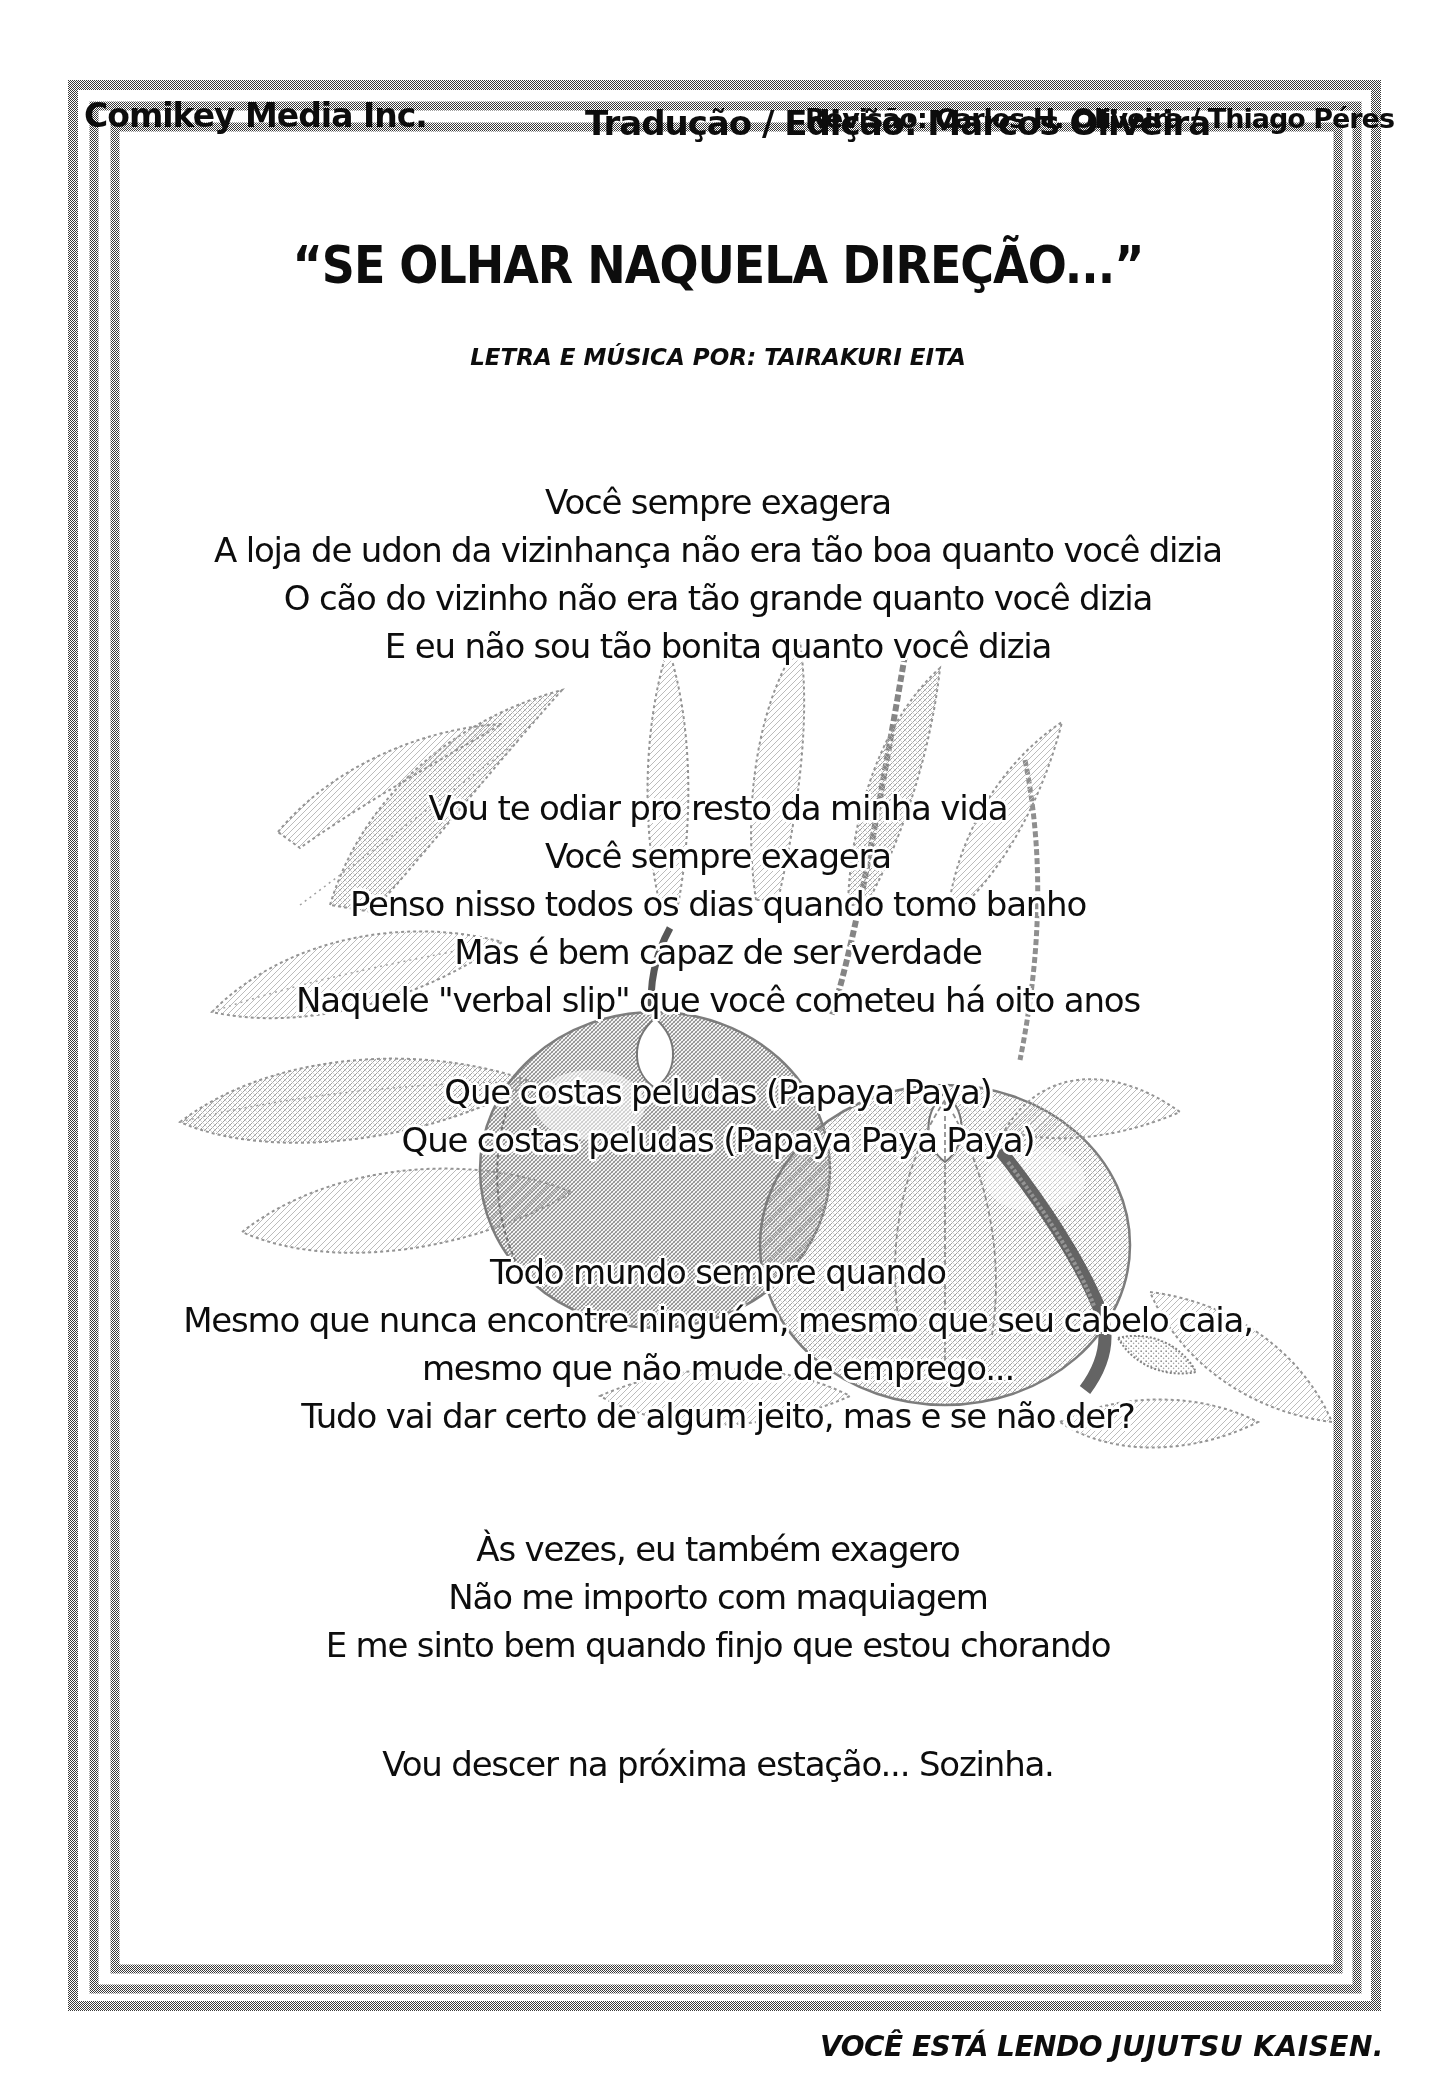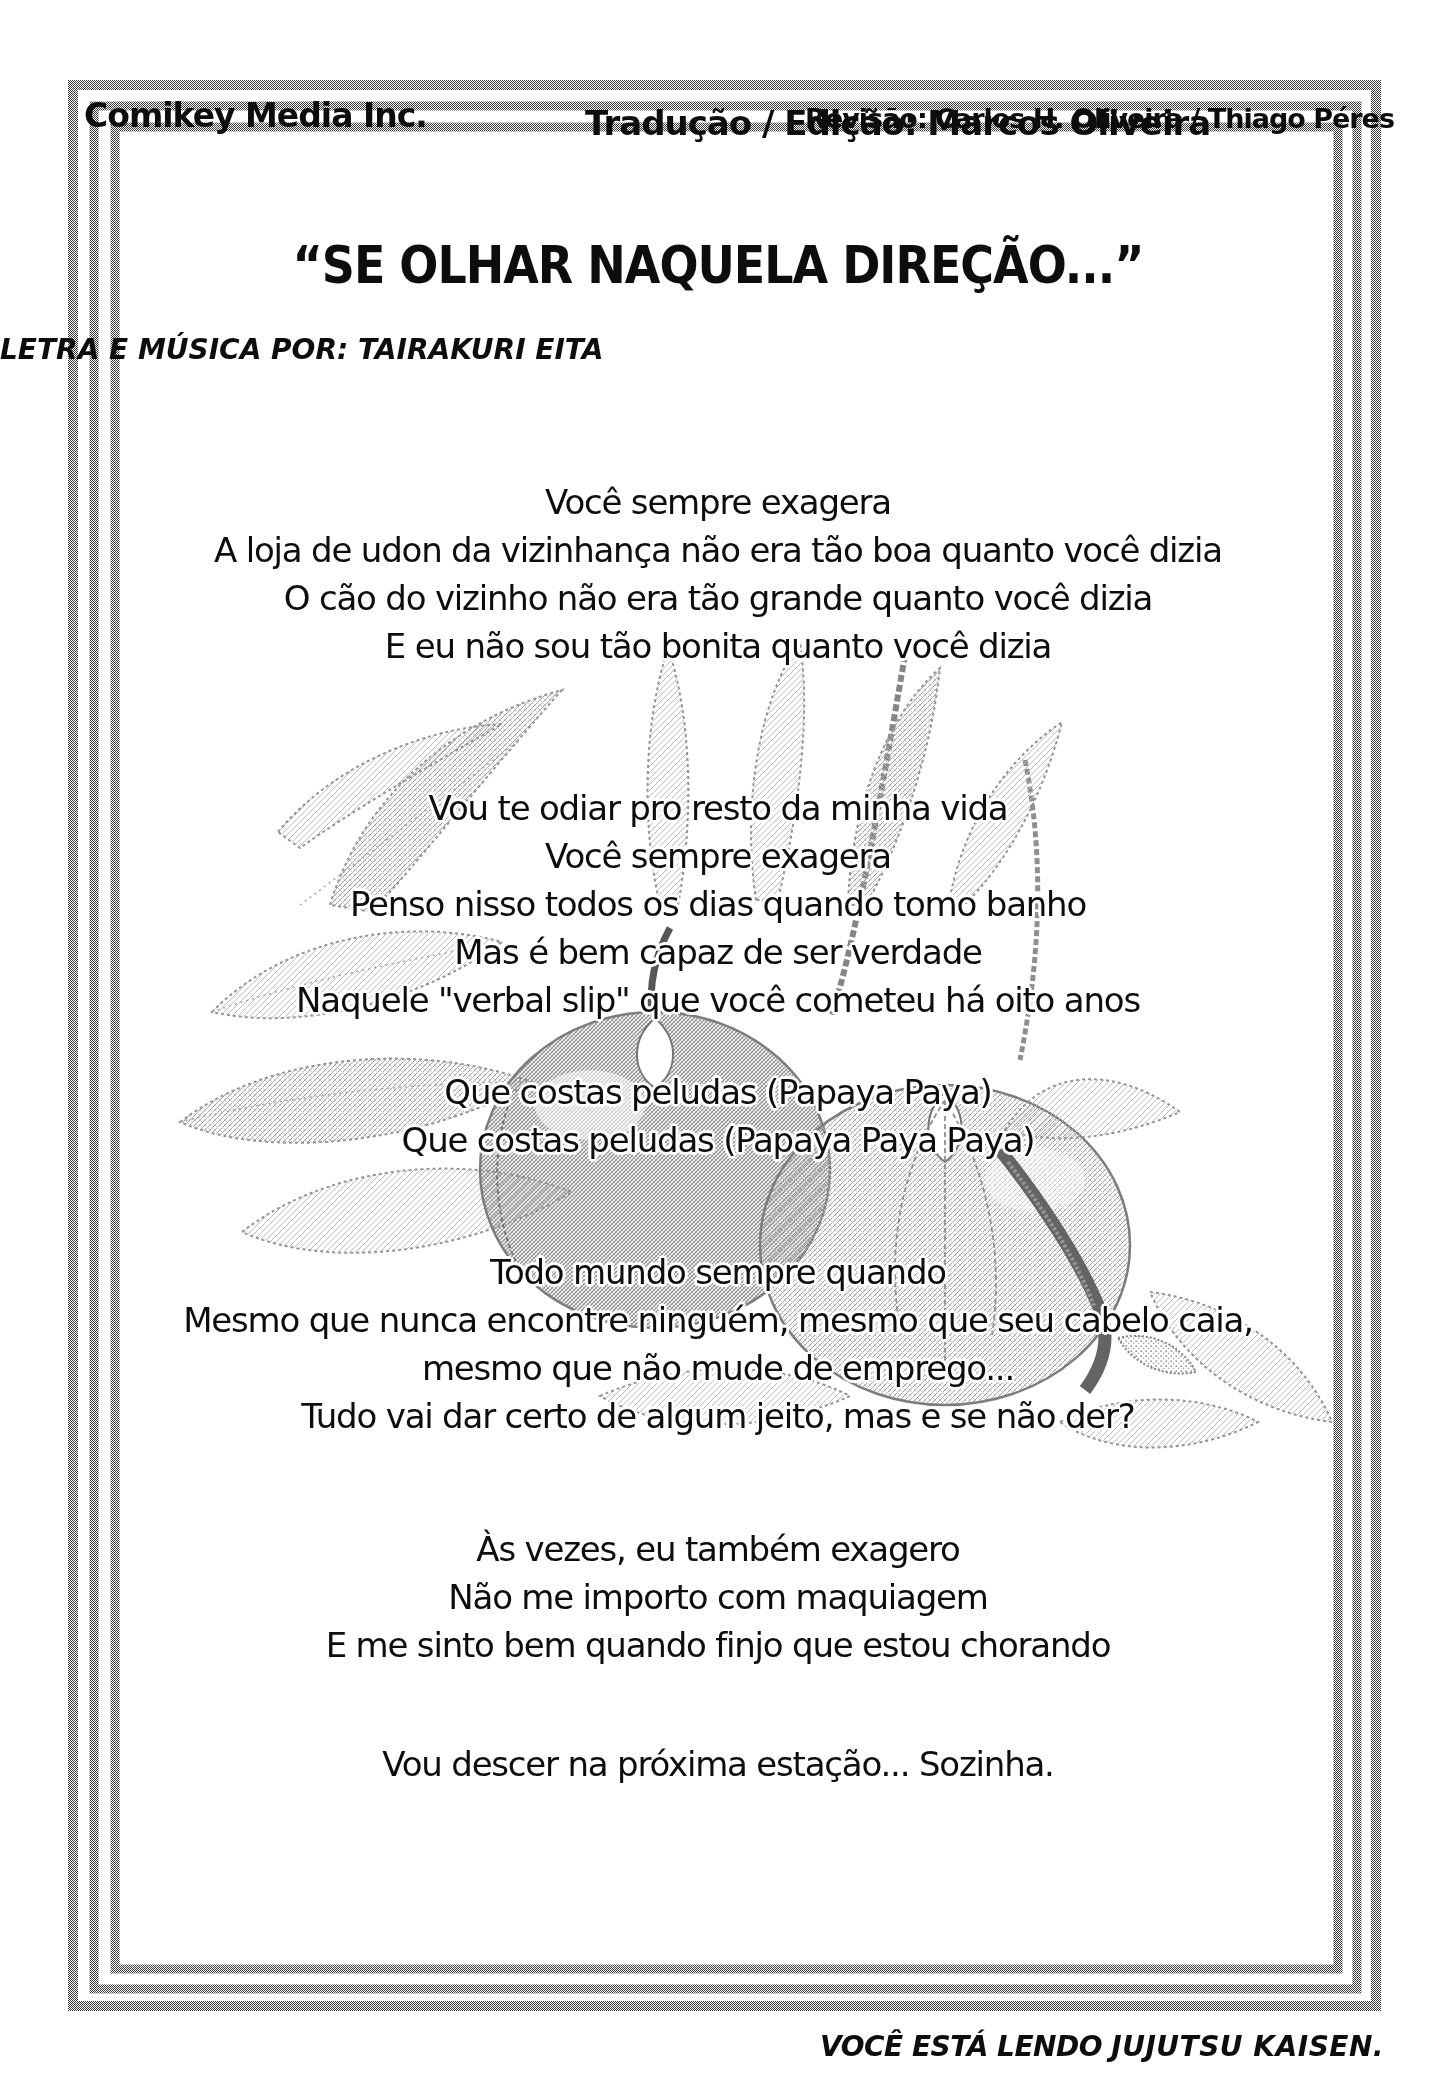--- a/index.html
+++ b/index.html
@@ -16,22 +16,22 @@
   
   svg.layer{position:absolute;left:0;top:0;width:1436px;height:2100px;pointer-events:none;}
   #frame-svg{z-index:2;}
   #art-svg{z-index:1;}
   
   .title{
     position:absolute;left:0;top:238px;width:1436px;text-align:center;z-index:3;
     font-size:46px;font-weight:bold;letter-spacing:-1px;transform:scaleY(1.12);
   }
   .subtitle{
-    position:absolute;left:0;top:333px;width:1436px;z-index:3;
-    font-size:28px;font-weight:bold;font-style:italic;letter-spacing:0px;
+    position:absolute;left:0;top:344px;width:1436px;text-align:center;z-index:3;
+    font-size:23px;font-weight:bold;font-style:italic;letter-spacing:0px;
   }
   .stanza{position:absolute;left:0;width:1436px;text-align:center;z-index:3;}
   .stanza .line{
     font-size:34px;font-weight:normal;line-height:48px;letter-spacing:-1.2px;
     text-shadow:
       -2px 0 0 #fff,2px 0 0 #fff,0 -2px 0 #fff,0 2px 0 #fff,
       -2px -2px 0 #fff,2px 2px 0 #fff,-2px 2px 0 #fff,2px -2px 0 #fff,
       -3px 0 0 #fff,3px 0 0 #fff,0 -3px 0 #fff,0 3px 0 #fff;
   }
   #stanza-1{top:478px;}

